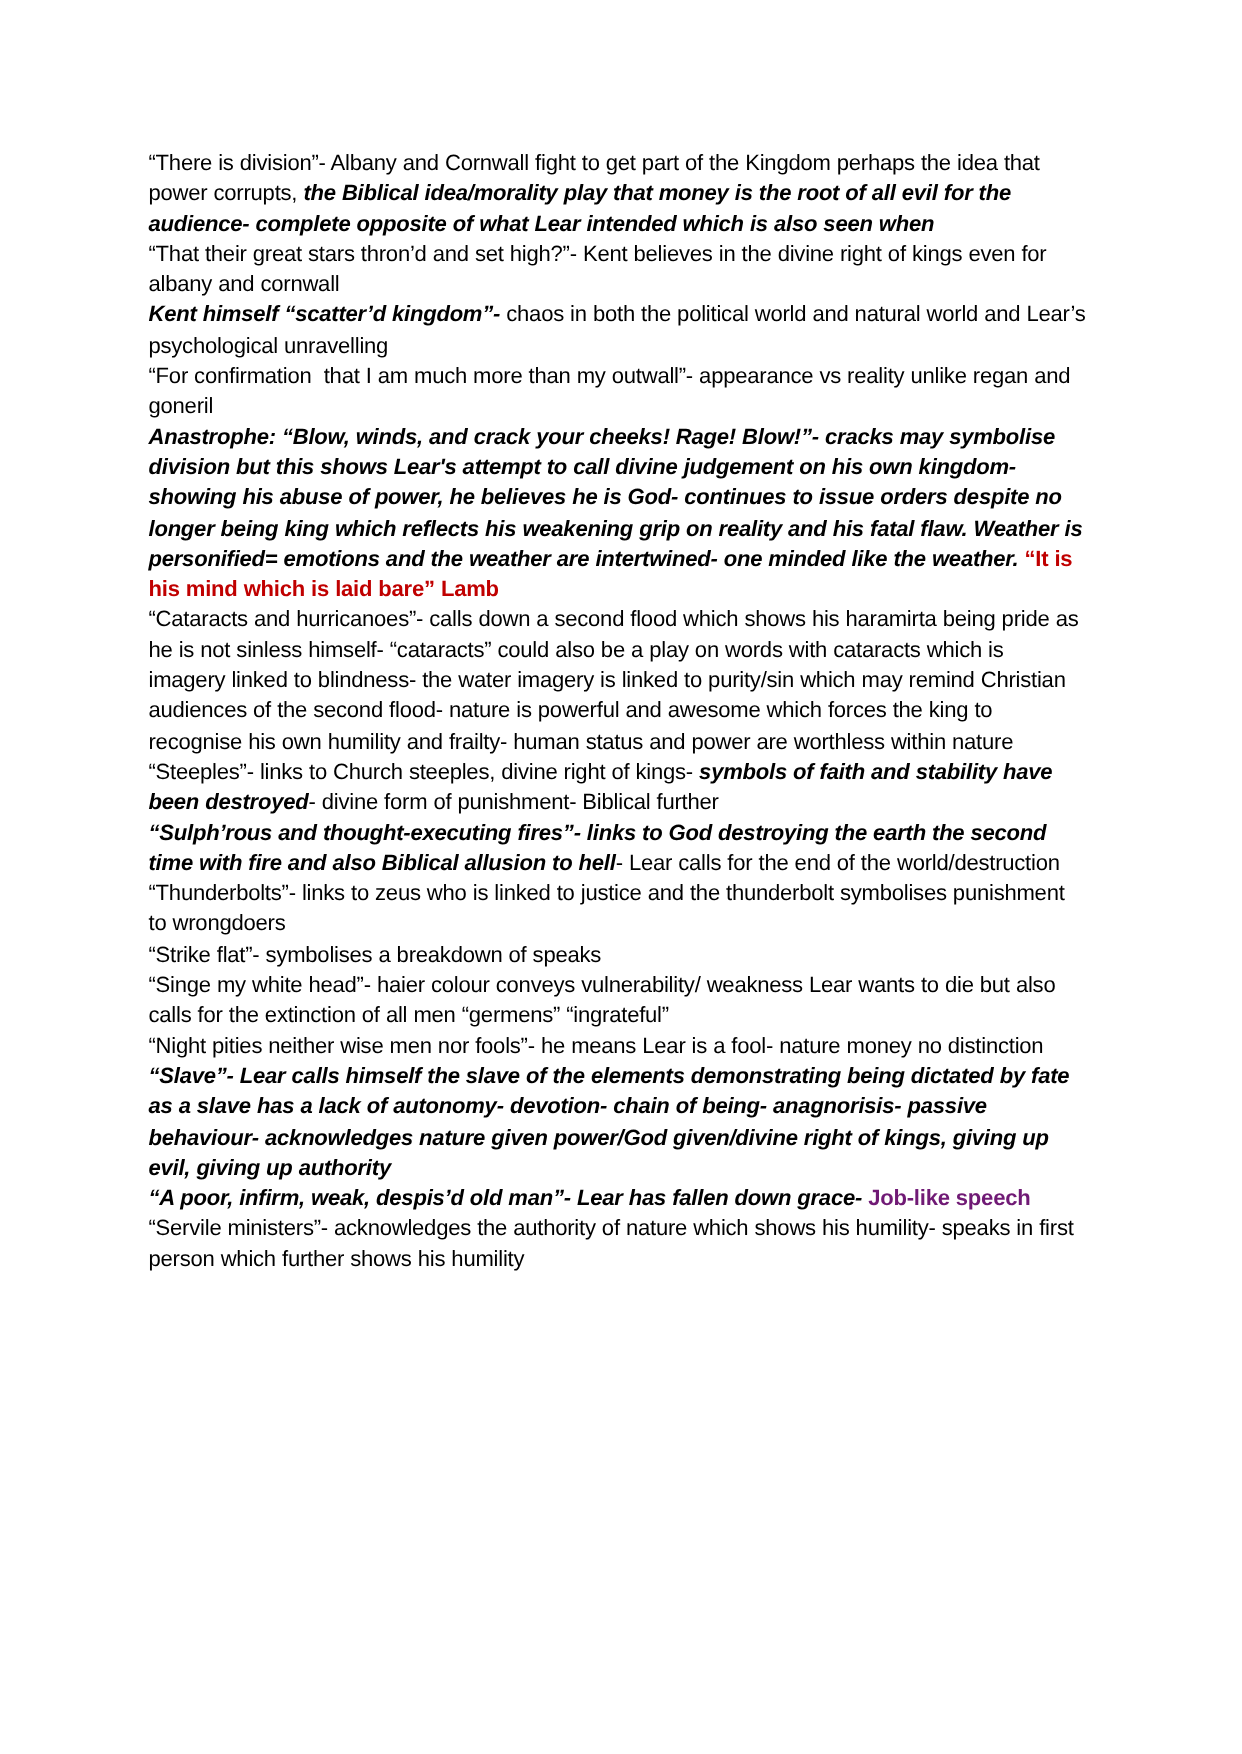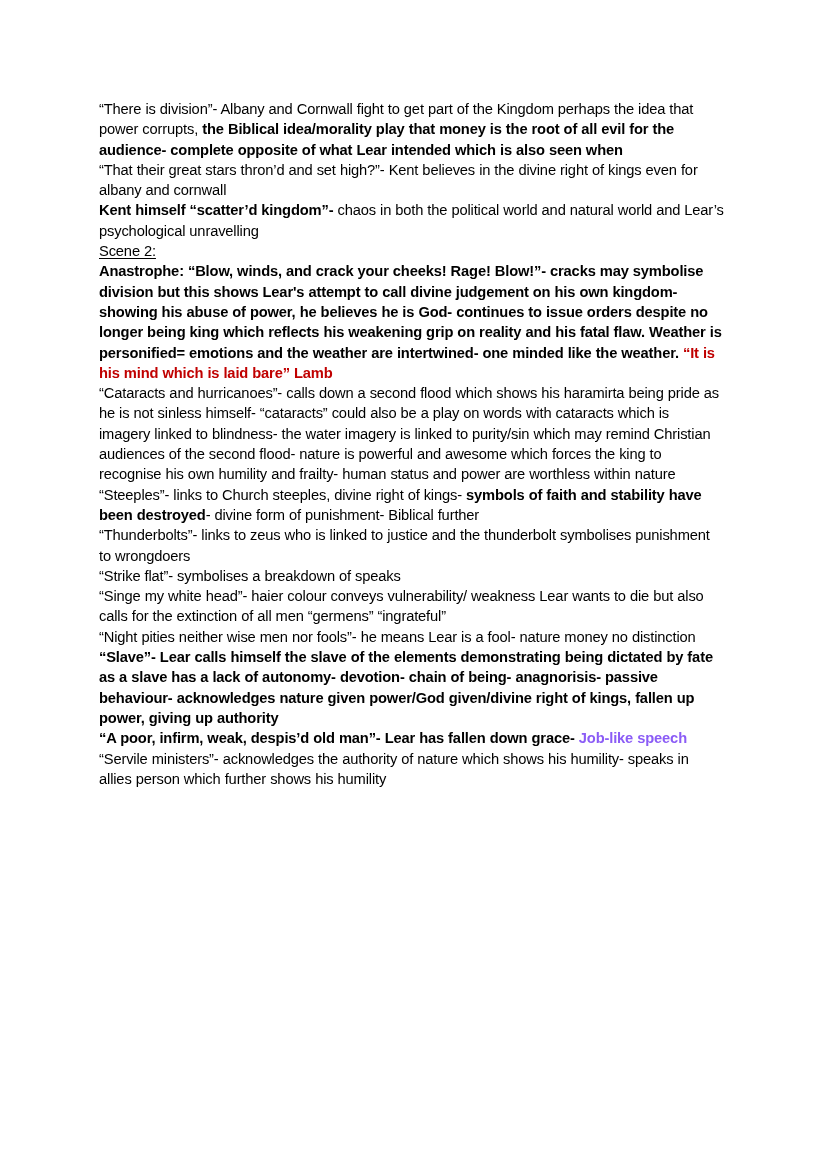--- a/index.html
+++ b/index.html
@@ -33,38 +33,39 @@
   .para {
     margin: 0;
     padding: 0;
     font-size: 14.7px;
     line-height: 20.3px;
     text-align: left;
     letter-spacing: -0.01em;
     word-spacing: 0.01em;
     white-space: pre-wrap;
   }
-  .b { font-weight: bold; }
+  .b { font-weight: bold; font-style: italic; }
   .u { text-decoration: underline; text-underline-offset: 1.5px; }
   .red-dark { color: #c00000; font-weight: bold; }
-  .red-bright { color: #8b5cf6; font-weight: bold; }
+  .red-bright { color: #701a75; font-weight: bold; }
 </style>
 </head>
 <body>
 
 <div id="page">
   <div id="doc-body">
       <p class="para"><span>“There is division”- Albany and Cornwall fight to get part of the Kingdom perhaps the idea that power corrupts, </span><span class="b">the Biblical idea/morality play that money is the root of all evil for the audience- complete opposite of what Lear intended which is also seen when</span></p>
       <p class="para"><span>“That their great stars thron’d and set high?”- Kent believes in the divine right of kings even for albany and cornwall</span></p>
       <p class="para"><span class="b">Kent himself “scatter’d kingdom”-</span><span> chaos in both the political world and natural world and Lear’s psychological unravelling</span></p>
-      <p class="para"><span class="u">Scene 2:</span></p>
+      <p class="para"><span>“For confirmation  that I am much more than my outwall”- appearance vs reality unlike regan and goneril</span></p>
       <p class="para"><span class="b">Anastrophe: “Blow, winds, and crack your cheeks! Rage! Blow!”- cracks may symbolise division but this shows Lear's attempt to call divine judgement on his own kingdom- showing his abuse of power, he believes he is God- continues to issue orders despite no longer being king which reflects his weakening grip on reality and his fatal flaw. Weather is personified= emotions and the weather are intertwined- one minded like the weather. </span><span class="red-dark">“It is his mind which is laid bare” Lamb</span></p>
       <p class="para"><span>“Cataracts and hurricanoes”- calls down a second flood which shows his haramirta being pride as he is not sinless himself- “cataracts” could also be a play on words with cataracts which is imagery linked to blindness- the water imagery is linked to purity/sin which may remind Christian audiences of the second flood- nature is powerful and awesome which forces the king to recognise his own humility and frailty- human status and power are worthless within nature</span></p>
       <p class="para"><span>“Steeples”- links to Church steeples, divine right of kings- </span><span class="b">symbols of faith and stability have been destroyed</span><span>- divine form of punishment- Biblical further</span></p>
+      <p class="para"><span class="b">“Sulph’rous and thought-executing fires”- links to God destroying the earth the second time with fire and also Biblical allusion to hell</span><span>- Lear calls for the end of the world/destruction</span></p>
       <p class="para"><span>“Thunderbolts”- links to zeus who is linked to justice and the thunderbolt symbolises punishment to wrongdoers</span></p>
       <p class="para"><span>“Strike flat”- symbolises a breakdown of speaks</span></p>
       <p class="para"><span>“Singe my white head”- haier colour conveys vulnerability/ weakness Lear wants to die but also calls for the extinction of all men “germens” “ingrateful”</span></p>
       <p class="para"><span>“Night pities neither wise men nor fools”- he means Lear is a fool- nature money no distinction</span></p>
-      <p class="para"><span class="b">“Slave”- Lear calls himself the slave of the elements demonstrating being dictated by fate as a slave has a lack of autonomy- devotion- chain of being- anagnorisis- passive behaviour- acknowledges nature given power/God given/divine right of kings, fallen up power, giving up authority</span></p>
+      <p class="para"><span class="b">“Slave”- Lear calls himself the slave of the elements demonstrating being dictated by fate as a slave has a lack of autonomy- devotion- chain of being- anagnorisis- passive behaviour- acknowledges nature given power/God given/divine right of kings, giving up evil, giving up authority</span></p>
       <p class="para"><span class="b">“A poor, infirm, weak, despis’d old man”- Lear has fallen down grace- </span><span class="red-bright">Job-like speech</span></p>
-      <p class="para"><span>“Servile ministers”- acknowledges the authority of nature which shows his humility- speaks in allies person which further shows his humility</span></p>
+      <p class="para"><span>“Servile ministers”- acknowledges the authority of nature which shows his humility- speaks in first person which further shows his humility</span></p>
     </div>
 </div>
 
 </body></html>

